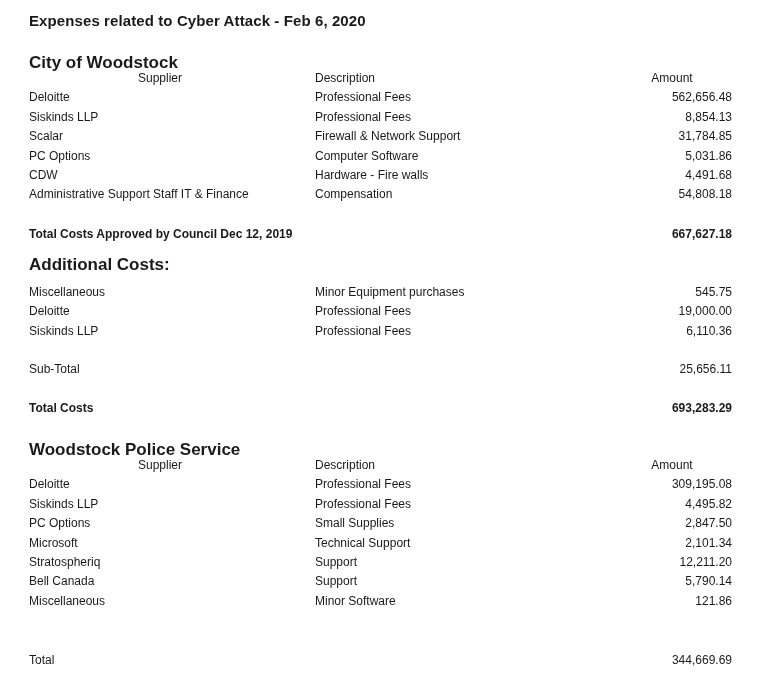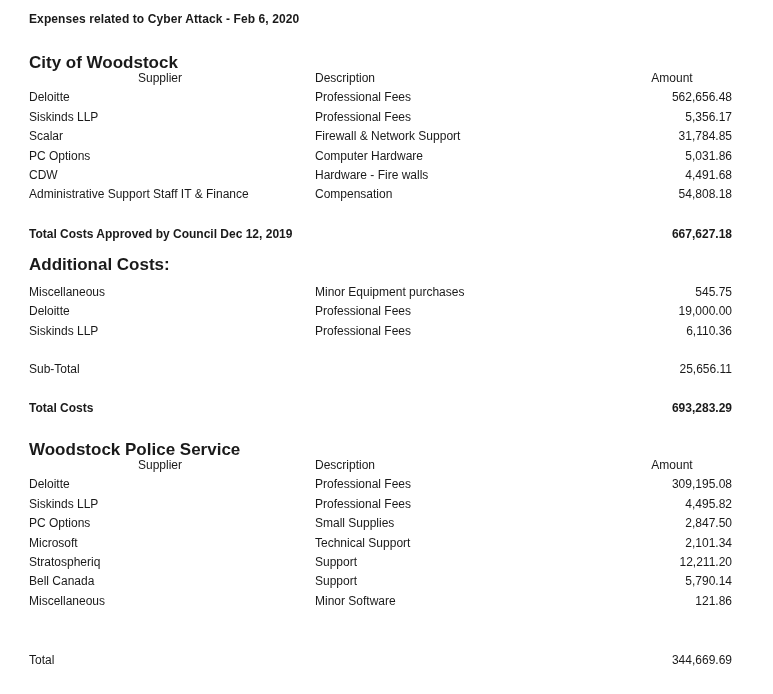--- a/index.html
+++ b/index.html
@@ -24,21 +24,21 @@
     box-sizing: border-box;
     padding: 0;
   }
 
   
   .doc-title {
     position: absolute;
     left: 29px;
     top: 12px;
     font-weight: bold;
-    font-size: 12px;
+    font-size: 15px;
     letter-spacing: 0.1px;
     white-space: nowrap;
   }
 
   .section-heading {
     position: absolute;
     left: 29px;
     font-weight: bold;
     font-size: 17px;
     white-space: nowrap;
@@ -136,30 +136,30 @@
       <span class="c-amount">Amount</span>
     </div>
   <div class="row">
         <span class="c-supplier">Deloitte</span>
         <span class="c-desc">Professional Fees</span>
         <span class="c-amount">562,656.48</span>
       </div>
       <div class="row">
         <span class="c-supplier">Siskinds LLP</span>
         <span class="c-desc">Professional Fees</span>
-        <span class="c-amount">5,356.17</span>
+        <span class="c-amount">8,854.13</span>
       </div>
       <div class="row">
         <span class="c-supplier">Scalar</span>
         <span class="c-desc">Firewall &amp; Network Support</span>
         <span class="c-amount">31,784.85</span>
       </div>
       <div class="row">
         <span class="c-supplier">PC Options</span>
-        <span class="c-desc">Computer Hardware</span>
+        <span class="c-desc">Computer Software</span>
         <span class="c-amount">5,031.86</span>
       </div>
       <div class="row">
         <span class="c-supplier">CDW</span>
         <span class="c-desc">Hardware - Fire walls</span>
         <span class="c-amount">4,491.68</span>
       </div>
       <div class="row">
         <span class="c-supplier">Administrative Support Staff IT &amp; Finance</span>
         <span class="c-desc">Compensation</span>

